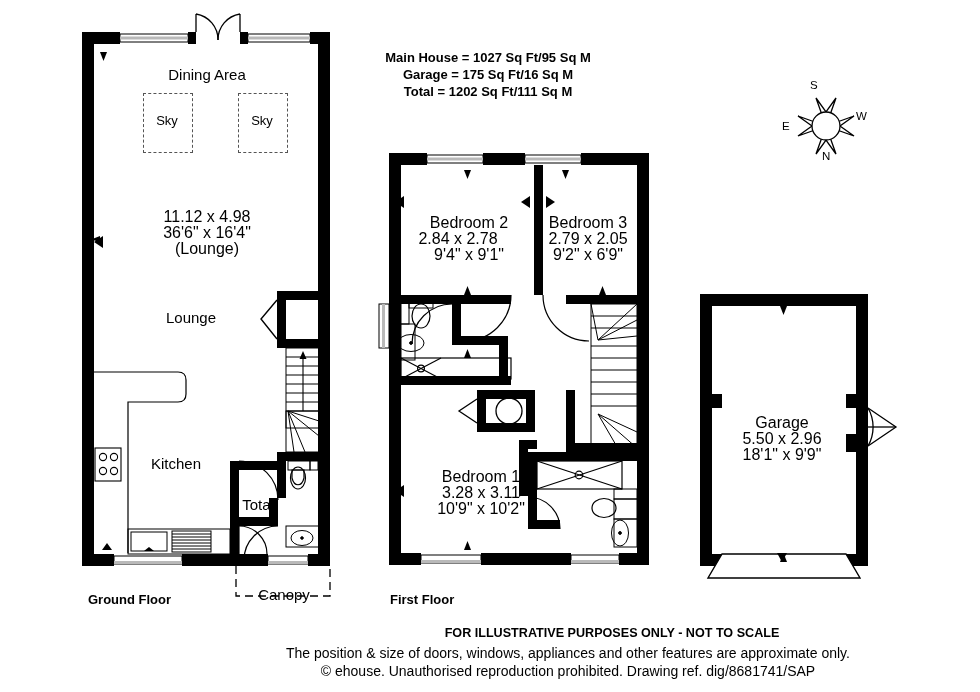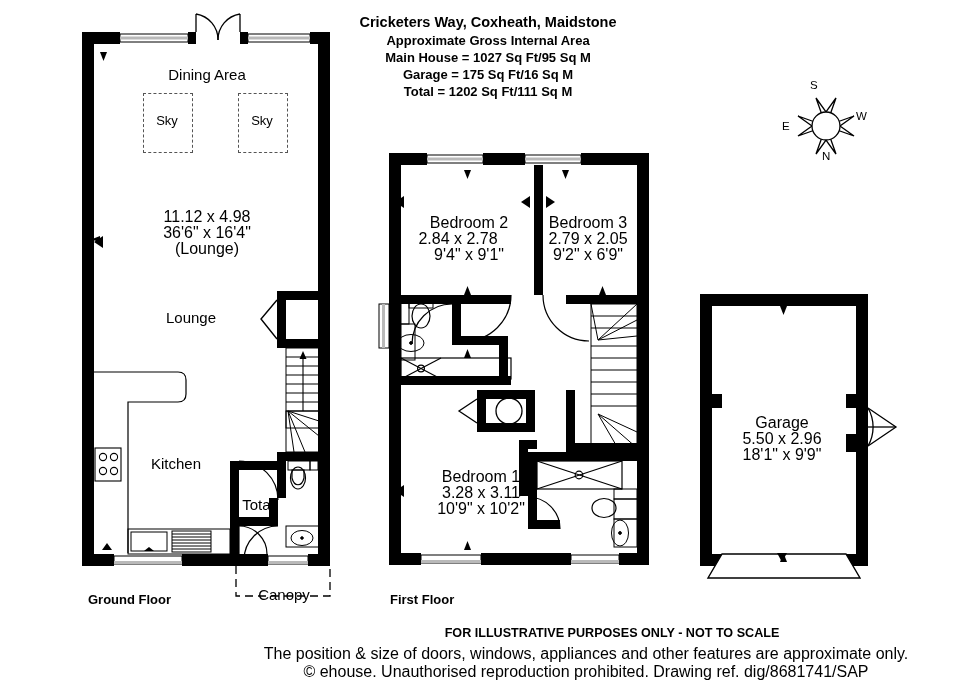--- a/index.html
+++ b/index.html
@@ -10,21 +10,21 @@
   svg.plan{position:absolute;left:0;top:0;width:980px;height:692px;}
   .txt{position:absolute;white-space:pre;line-height:1.18;}
   .ctr{text-align:center;transform:translateX(-50%);}
   .hdr1{font-size:14.5px;font-weight:bold;}
   .hdr2{font-size:13px;font-weight:bold;}
   .room{font-size:15px;}
   .roomdim{font-size:16px;text-align:left;}
   .floorlbl{font-size:13px;font-weight:bold;}
   .compass-lbl{font-size:11.5px;}
   .foot-b{font-size:12.6px;font-weight:bold;text-align:center;}
-  .foot-n{font-size:16px;text-align:right;margin-left:18px;}
+  .foot-n{font-size:14px;text-align:right;}
   .sky{font-size:13px;text-align:center;}
 </style>
 </head>
 <body>
 
 <div class="stage">
 
   <svg class="plan" viewBox="0 0 980 692">
     <g fill="#000" stroke="none">
 
@@ -308,22 +308,20 @@
       <g stroke="#000" stroke-width="1.3" fill="#fff">
         <path d="M826,126 L816,98 L826,112 L836,98 Z"></path>
         <path d="M826,126 L816,154 L826,140 L836,154 Z"></path>
         <path d="M826,126 L798,116 L812,126 L798,136 Z"></path>
         <path d="M826,126 L854,116 L840,126 L854,136 Z"></path>
         <circle cx="826" cy="126" r="14" fill="#fff"></circle>
       </g>
     </g>
   </svg>
 
-  <div class="txt hdr1 ctr" style="left:488px;top:14px;">Cricketers Way, Coxheath, Maidstone</div>
-  <div class="txt hdr2 ctr" style="left:488px;top:33px;">Approximate Gross Internal Area</div>
   <div class="txt hdr2 ctr" style="left:488px;top:50px;">Main House = 1027 Sq Ft/95 Sq M</div>
   <div class="txt hdr2 ctr" style="left:488px;top:67px;">Garage = 175 Sq Ft/16 Sq M</div>
   <div class="txt hdr2 ctr" style="left:488px;top:84px;">Total = 1202 Sq Ft/111 Sq M</div>
 
   <div class="txt compass-lbl" style="left:810px;top:79px;">S</div>
   <div class="txt compass-lbl" style="left:856px;top:110px;">W</div>
   <div class="txt compass-lbl" style="left:822px;top:150px;">N</div>
   <div class="txt compass-lbl" style="left:782px;top:120px;">E</div>
 
   <div class="txt room ctr" style="left:207px;top:66px;">Dining Area</div>

